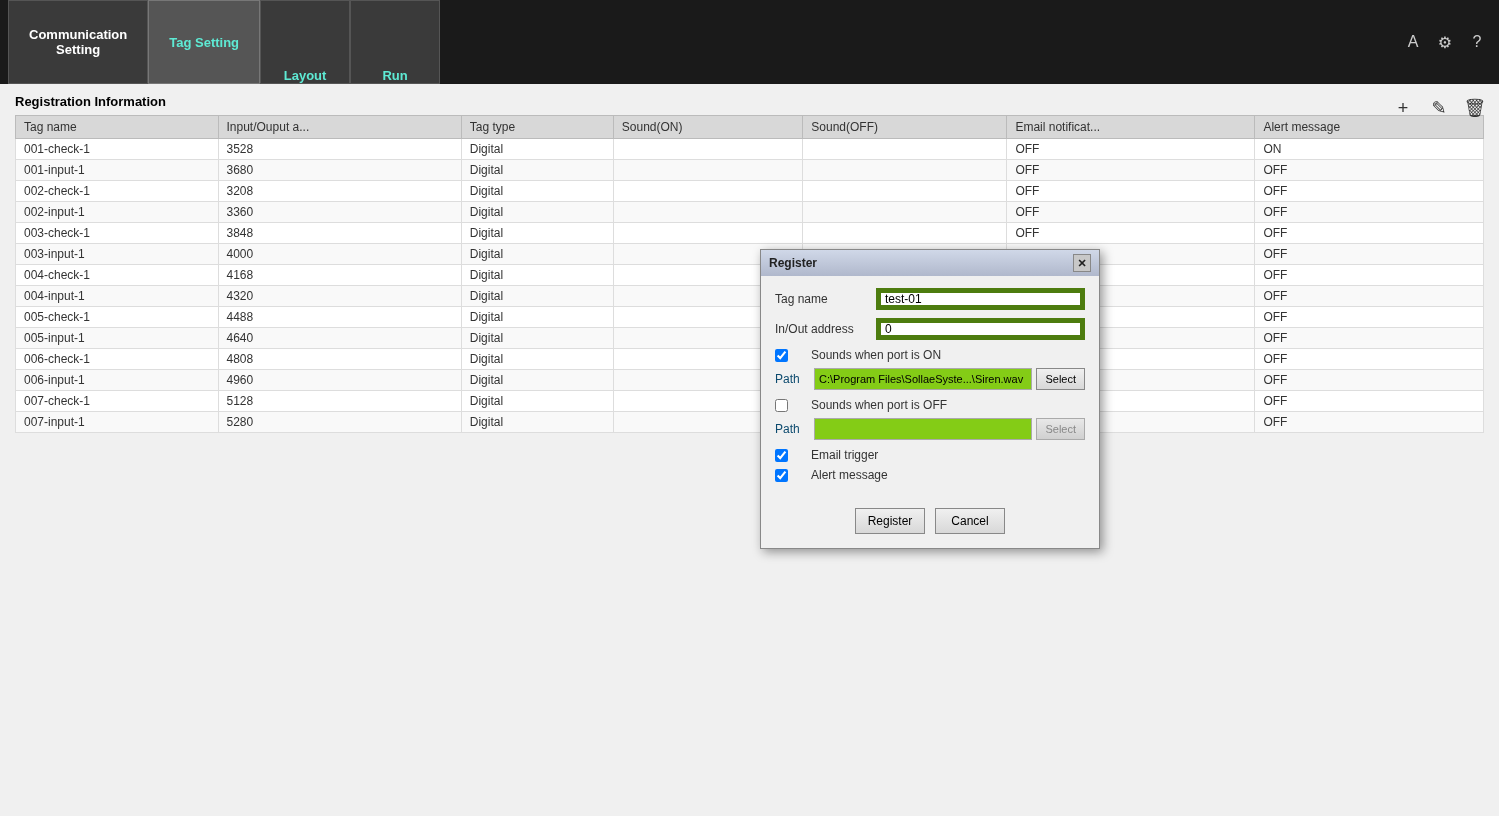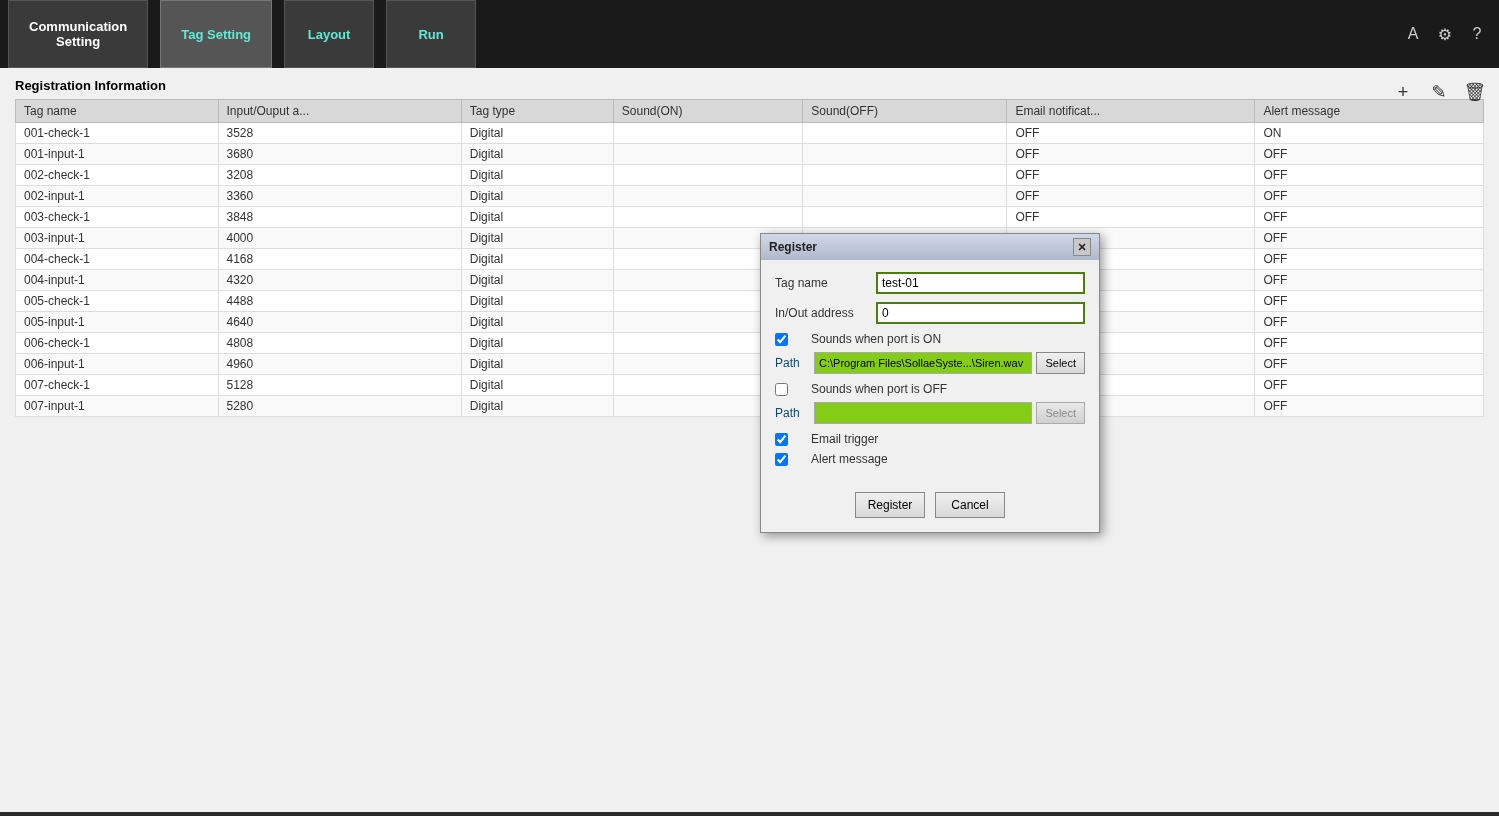--- a/index.html
+++ b/index.html
@@ -11,23 +11,23 @@
       width: 1499px;
       height: 816px;
       overflow: hidden;
     }
 
     
     .topbar {
       background: #1a1a1a;
       display: flex;
       align-items: stretch;
-      height: 68px;
+      height: 84px;
       padding: 0 8px;
-      gap: 12px;
+      gap: 0;
       position: relative;
     }
     .nav-btn {
       display: flex;
       align-items: center;
       justify-content: center;
       padding: 0 20px;
       color: #5eead4;
       font-size: 13px;
       font-weight: bold;
@@ -42,20 +42,21 @@
       border: 1px solid #555;
       color: #fff;
     }
     .nav-btn-tag {
       background: #555;
       border: 1px solid #777;
     }
     .nav-btn-layout, .nav-btn-run {
       background: #3a3a3a;
       border: 1px solid #555;
+      align-items: flex-end;
     }
 
     .topbar-icons {
       position: absolute;
       right: 10px;
       top: 50%;
       transform: translateY(-50%);
       display: flex;
       gap: 8px;
       align-items: center;
@@ -177,21 +178,21 @@
     }
     .form-label {
       width: 95px;
       font-size: 12px;
       color: #333;
       flex-shrink: 0;
     }
     .form-input {
       flex: 1;
       height: 22px;
-      border: 2px solid #4d7c0f;
+      border: 5px solid #4d7c0f;
       padding: 2px 4px;
       font-size: 12px;
       background: #fff;
     }
     .checkbox-row {
       display: flex;
       align-items: center;
       gap: 23px;
       margin-bottom: 6px;
       font-size: 12px;

